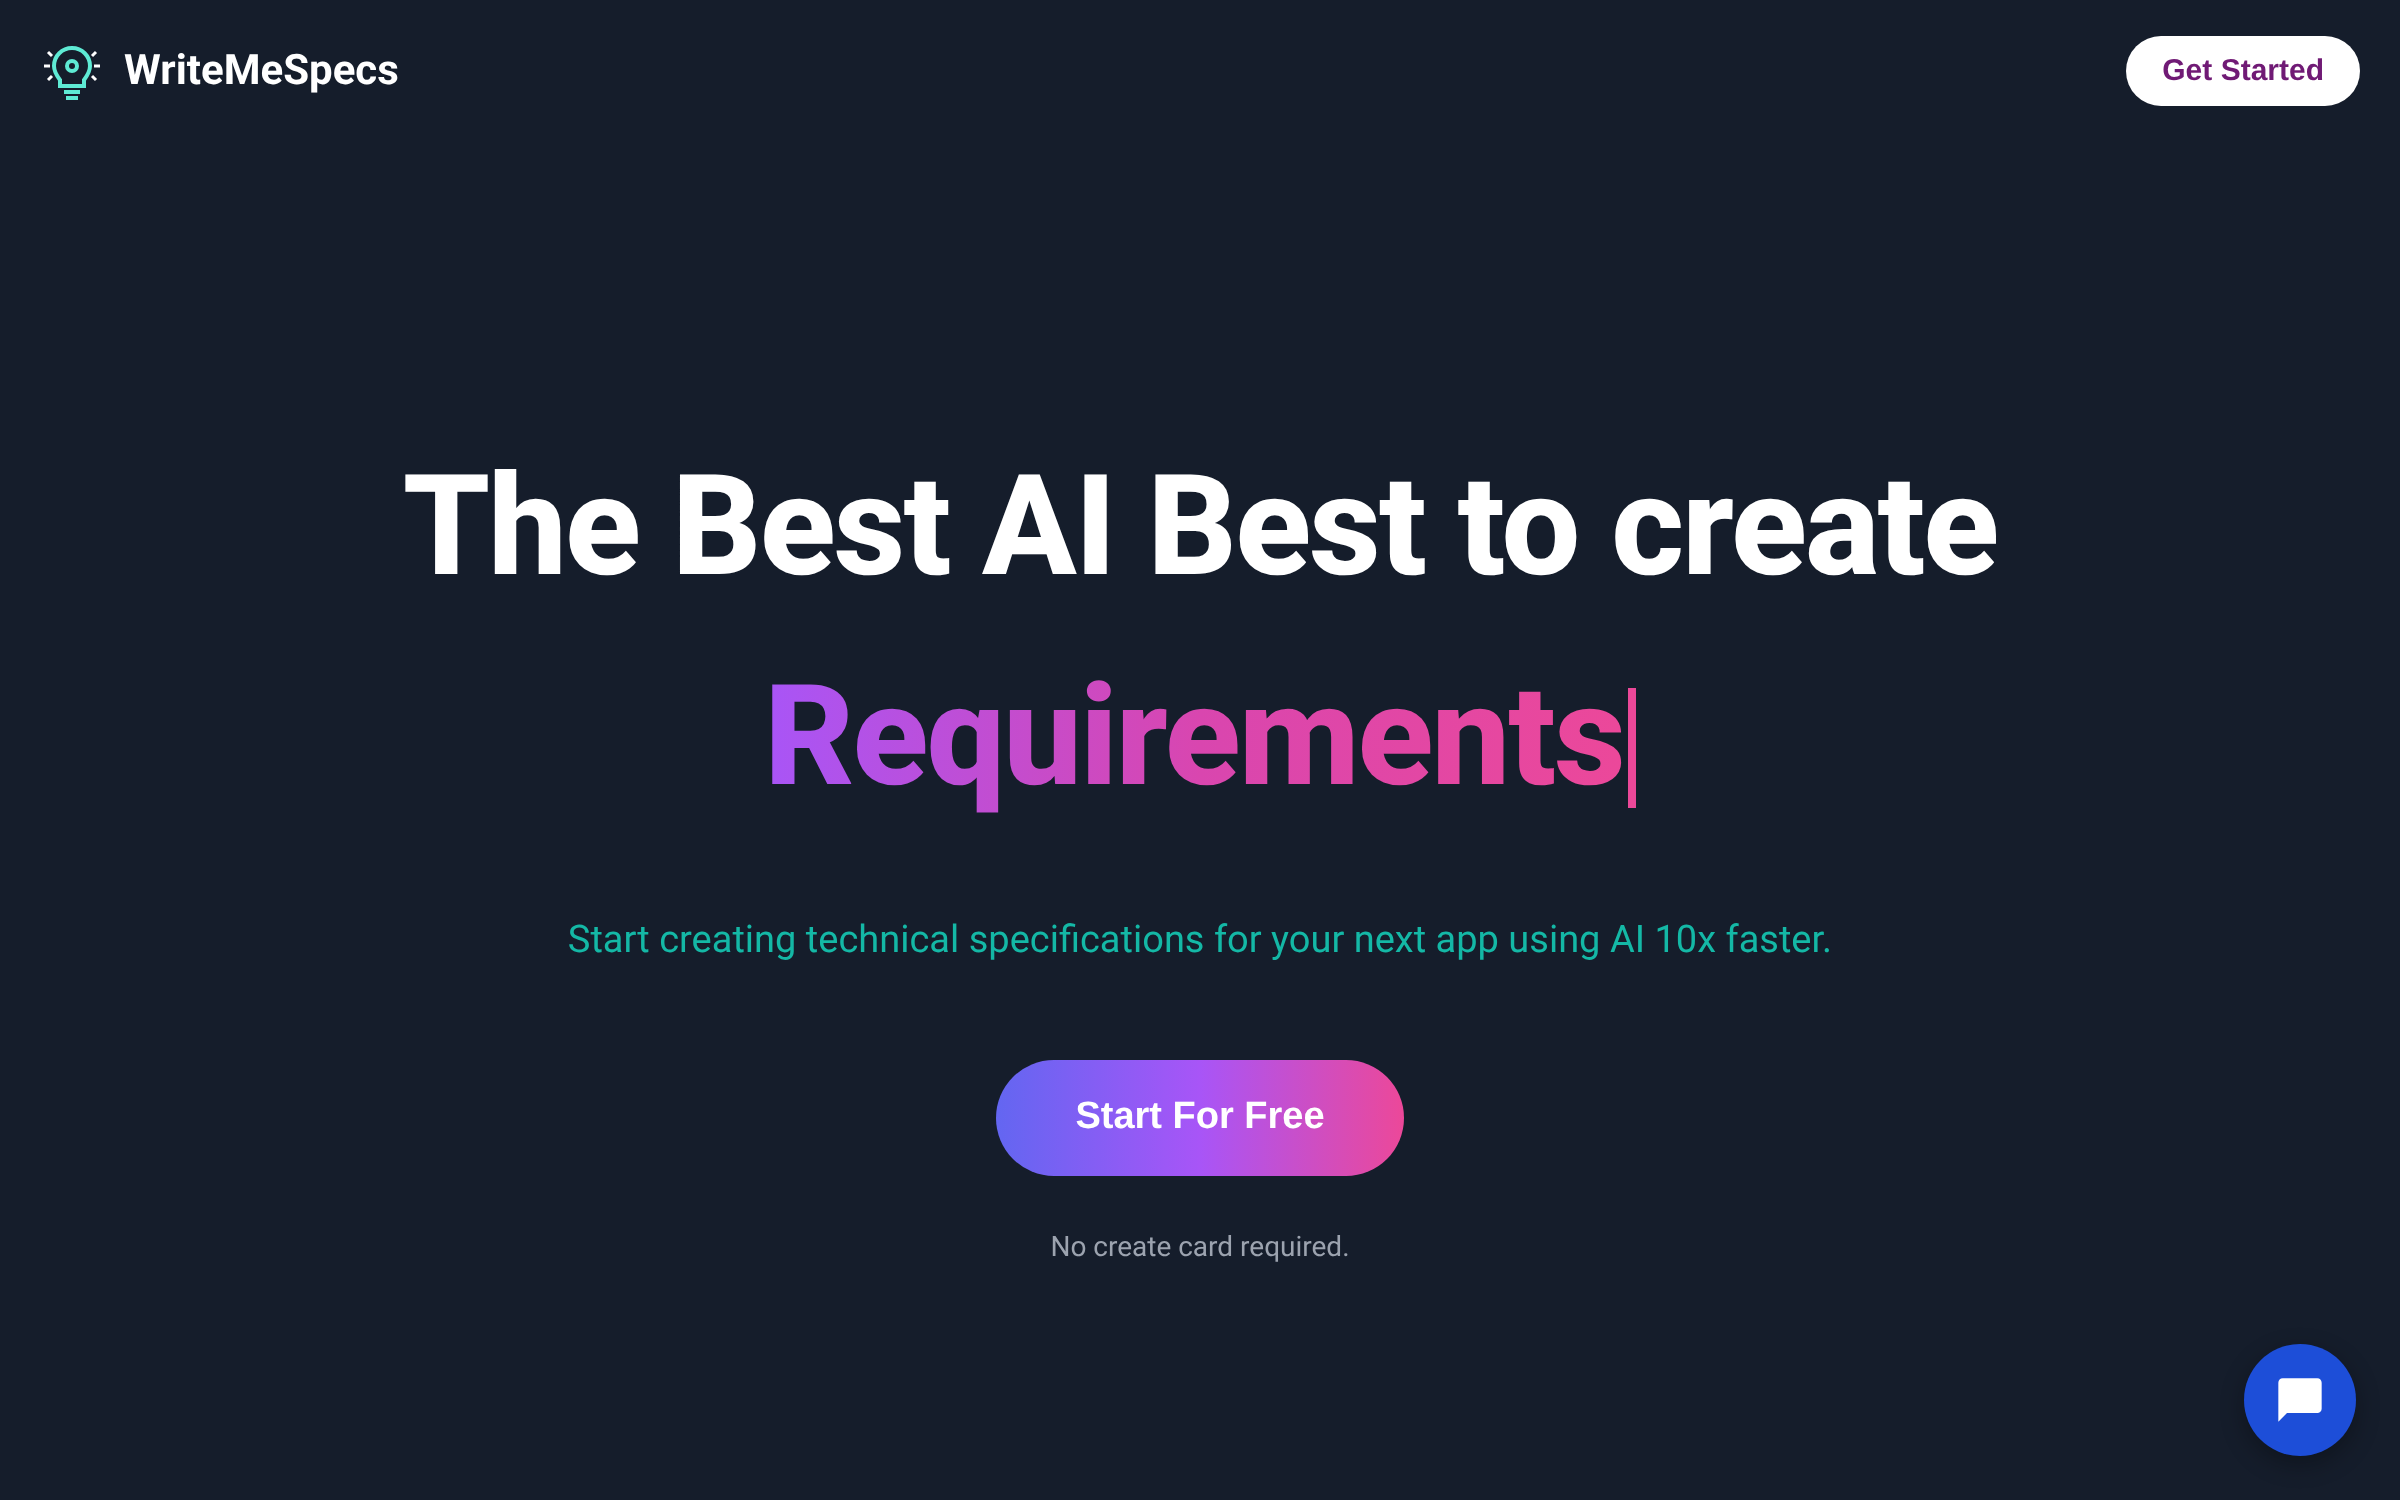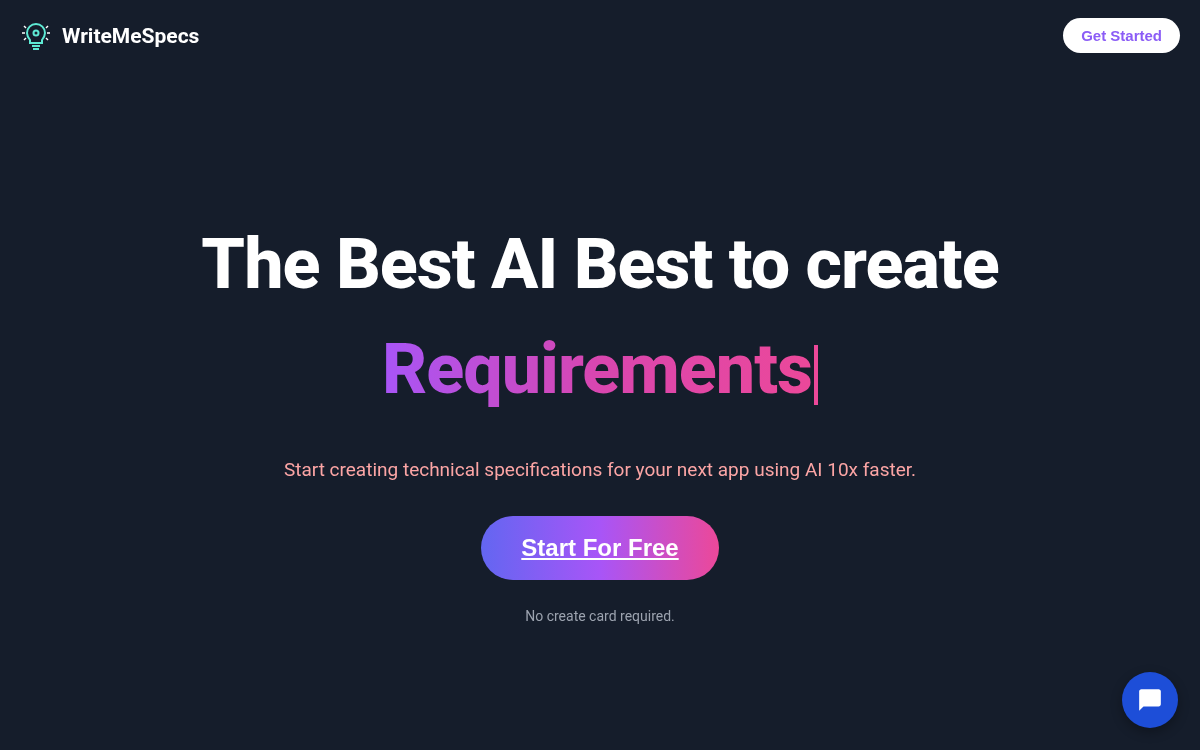--- a/index.html
+++ b/index.html
@@ -41,21 +41,21 @@
     }
     
     .brand-name {
       font-size: 21px;
       font-weight: 700;
       color: #ffffff;
     }
     
     .get-started-btn {
       background: #ffffff;
-      color: #8b5cf6;
+      color: #701a75;
       border: none;
       padding: 9px 18px;
       border-radius: 20px;
       font-size: 15px;
       font-weight: 600;
       cursor: pointer;
     }
     
     .hero {
       text-align: center;
@@ -89,36 +89,35 @@
       width: 4px;
       height: 60px;
       background: #ec4899;
       margin-left: 2px;
       vertical-align: middle;
       -webkit-text-fill-color: #ec4899;
     }
     
     .hero-description {
       font-size: 19px;
-      color: #fca5a5;
+      color: #14b8a6;
       margin-top: 50px;
       font-weight: 400;
     }
     
     .cta-button {
-      margin-top: 35px;
+      margin-top: 49px;
       background: linear-gradient(90deg, #6366f1 0%, #a855f7 50%, #ec4899 100%);
       color: #ffffff;
       border: none;
       padding: 18px 40px;
       border-radius: 32px;
-      font-size: 24px;
+      font-size: 19px;
       font-weight: 700;
       cursor: pointer;
-      text-decoration: underline;
     }
     
     .cta-note {
       font-size: 14px;
       color: #9ca3af;
       margin-top: 28px;
     }
     
     .chat-widget {
       position: absolute;

